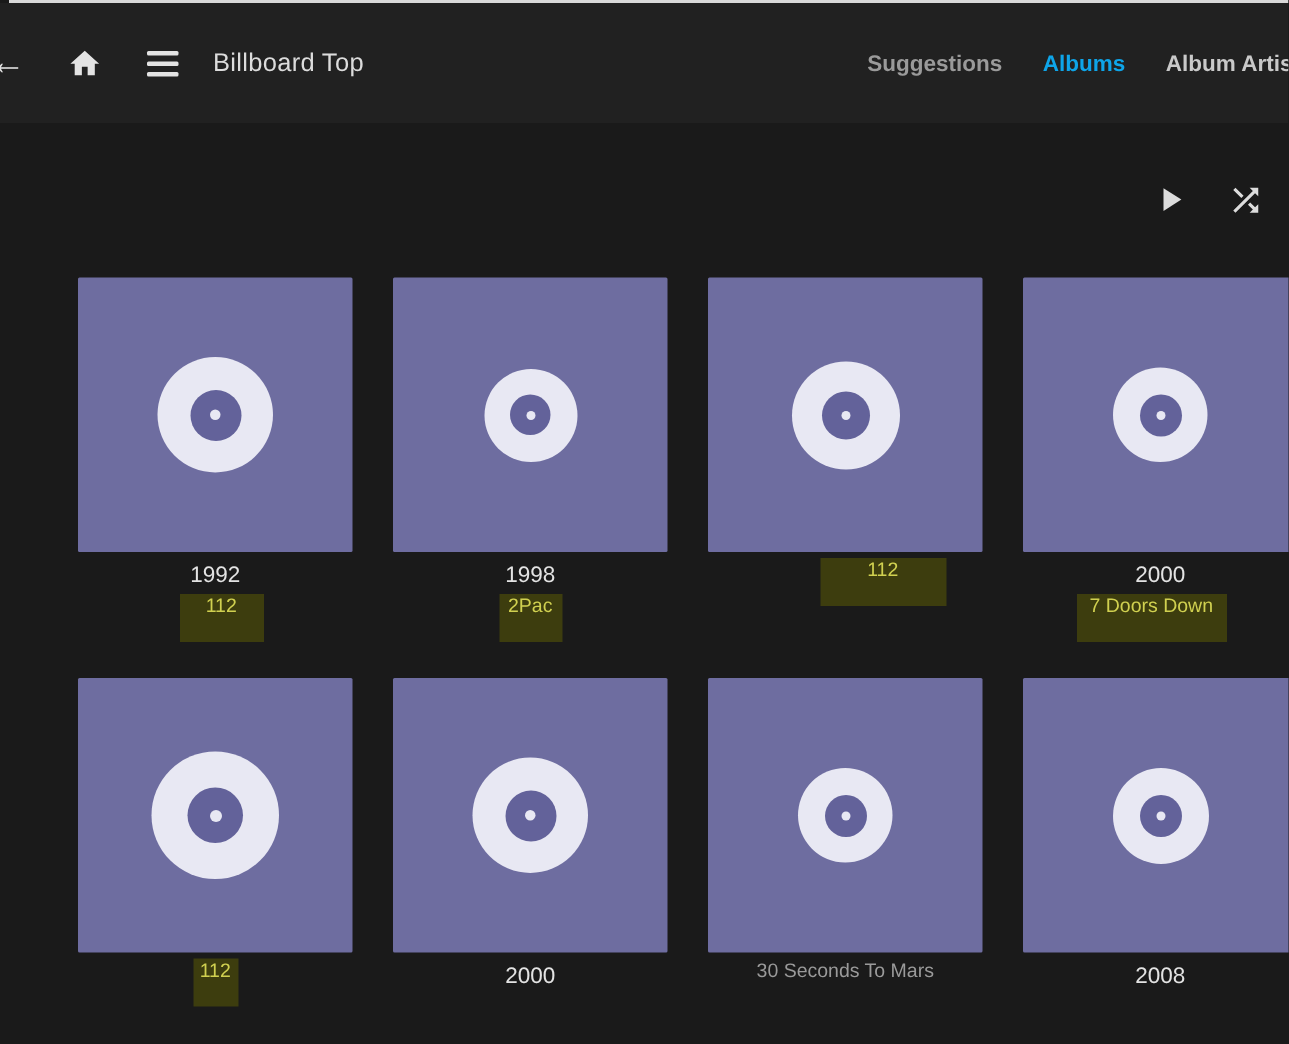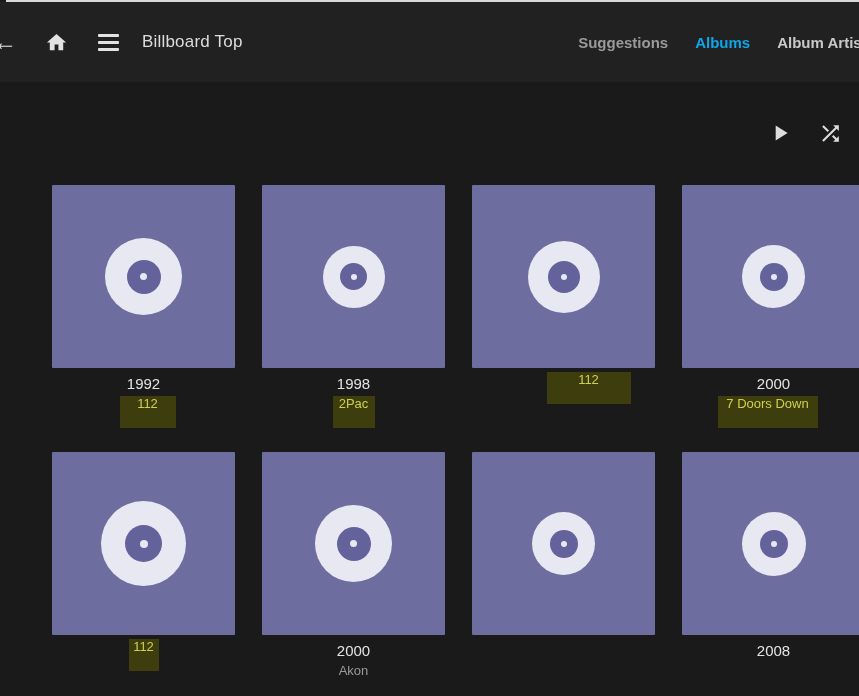--- a/index.html
+++ b/index.html
@@ -146,30 +146,30 @@
     </div>
     <div class="card">
       <div class="cover" style="background: rgb(110, 109, 160);">
         <div class="disc" style="height: 77px; width: 77px; background: rgb(232, 232, 243);">
           <div class="hole" style="height: 34px; width: 34px; background: rgb(99, 98, 154);">
             <div class="dot" style="height: 7px; width: 7px; background: rgb(232, 232, 243);"></div>
           </div>
         </div>
       </div>
       <div class="year">2000</div>
-      <div class="artist"><span>Akon</span></div>
     </div>
     <div class="card">
       <div class="cover" style="background: rgb(110, 109, 160);">
         <div class="disc" style="height: 63px; width: 63px; background: rgb(232, 232, 243);">
           <div class="hole" style="height: 28px; width: 28px; background: rgb(99, 98, 154);">
             <div class="dot" style="height: 6px; width: 6px; background: rgb(232, 232, 243);"></div>
           </div>
         </div>
       </div>
+      <div class="artist"><span>30 Seconds To Mars</span></div>
     </div>
     <div class="card">
       <div class="cover" style="background: rgb(110, 109, 160);">
         <div class="disc" style="height: 64px; width: 64px; background: rgb(232, 232, 243);">
           <div class="hole" style="height: 28px; width: 28px; background: rgb(99, 98, 154);">
             <div class="dot" style="height: 6px; width: 6px; background: rgb(232, 232, 243);"></div>
           </div>
         </div>
       </div>
       <div class="year">2008</div>

